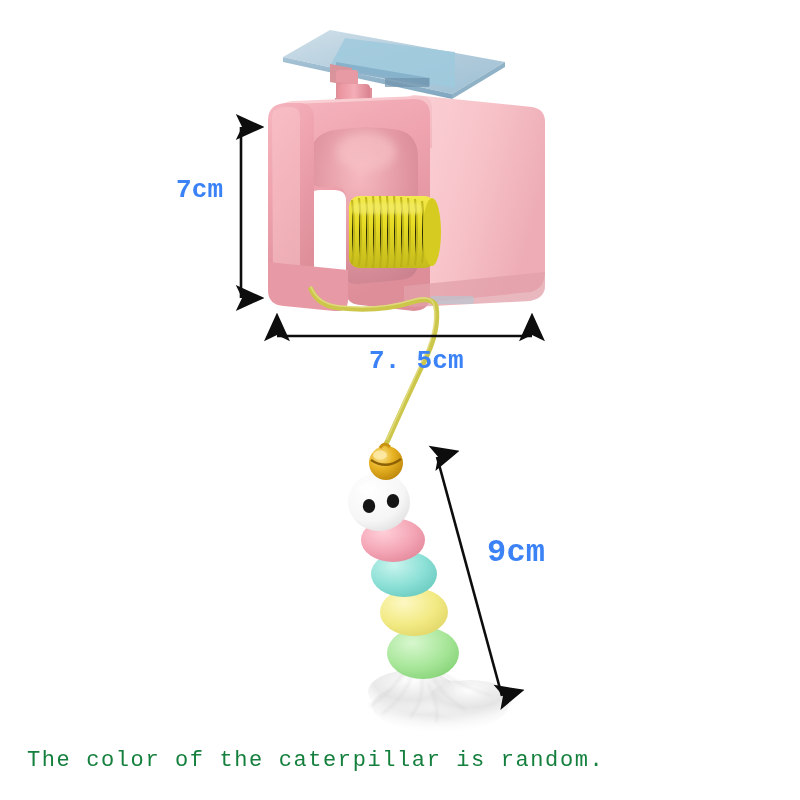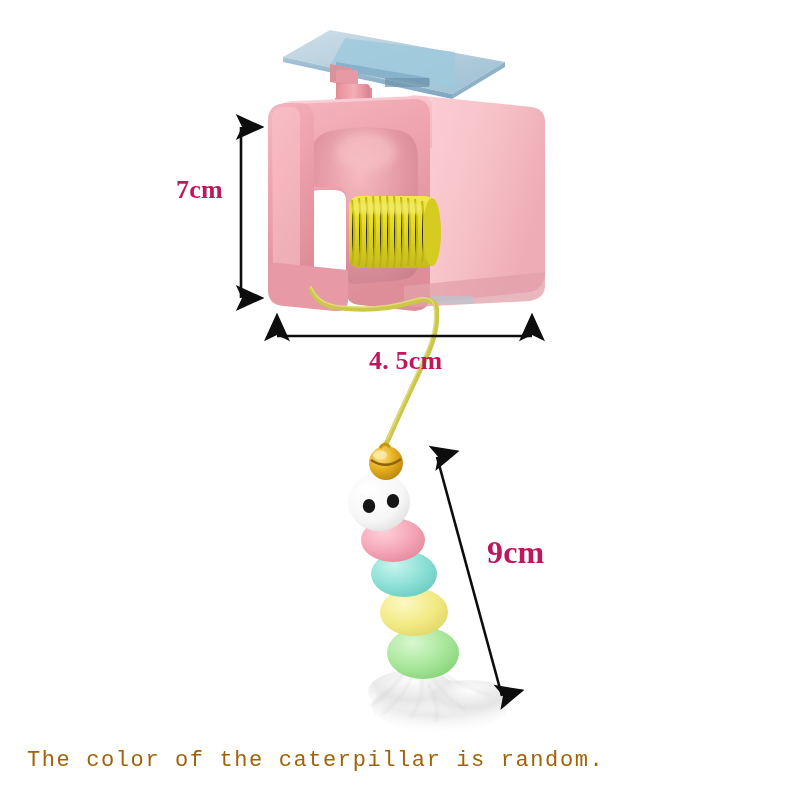--- a/index.html
+++ b/index.html
@@ -19,22 +19,22 @@
   }
   #product-illustration {
     position: absolute;
     left: 0;
     top: 0;
     width: 800px;
     height: 800px;
   }
   .dim-label {
     position: absolute;
-    color: #be185d;
-    font-family: Liberation Serif, serif;
+    color: #3b82f6;
+    font-family: Liberation Mono, monospace;
     font-weight: 700;
     white-space: nowrap;
     letter-spacing: 0.2px;
   }
   #dim-label-height {
     left: 176px;
     top: 175px;
     font-size: 26px;
   }
   #dim-label-width {
@@ -46,21 +46,21 @@
     left: 487px;
     top: 534px;
     font-size: 32px;
   }
   #caption-note {
     position: absolute;
     left: 27px;
     top: 748px;
     font-family: "Liberation Mono", monospace;
     font-size: 22px;
-    color: #a16207;
+    color: #15803d;
     letter-spacing: 1.6px;
     white-space: nowrap;
   }
 </style>
 </head>
 <body>
 
 <div id="page">
 
   <svg id="product-illustration" viewBox="0 0 800 800">
@@ -257,19 +257,19 @@
 
     <g stroke="#0d0d0d" stroke-width="2.6" fill="none">
       <line x1="241" y1="127" x2="241" y2="298" marker-start="url(#arrowUp)" marker-end="url(#arrowDown)"></line>
       <line x1="277" y1="336" x2="532" y2="336" marker-start="url(#arrowUp)" marker-end="url(#arrowDown)"></line>
       <line x1="437" y1="457" x2="502" y2="696" marker-start="url(#arrowUp)" marker-end="url(#arrowDown)"></line>
     </g>
   </svg>
 
   <div class="dim-label" id="dim-label-height">7cm</div>
 
-  <div class="dim-label" id="dim-label-width">4. 5cm</div>
+  <div class="dim-label" id="dim-label-width">7. 5cm</div>
 
   <div class="dim-label" id="dim-label-length">9cm</div>
 
   <div id="caption-note">The color of the caterpillar is random.</div>
 
 </div>
 
 </body></html>

